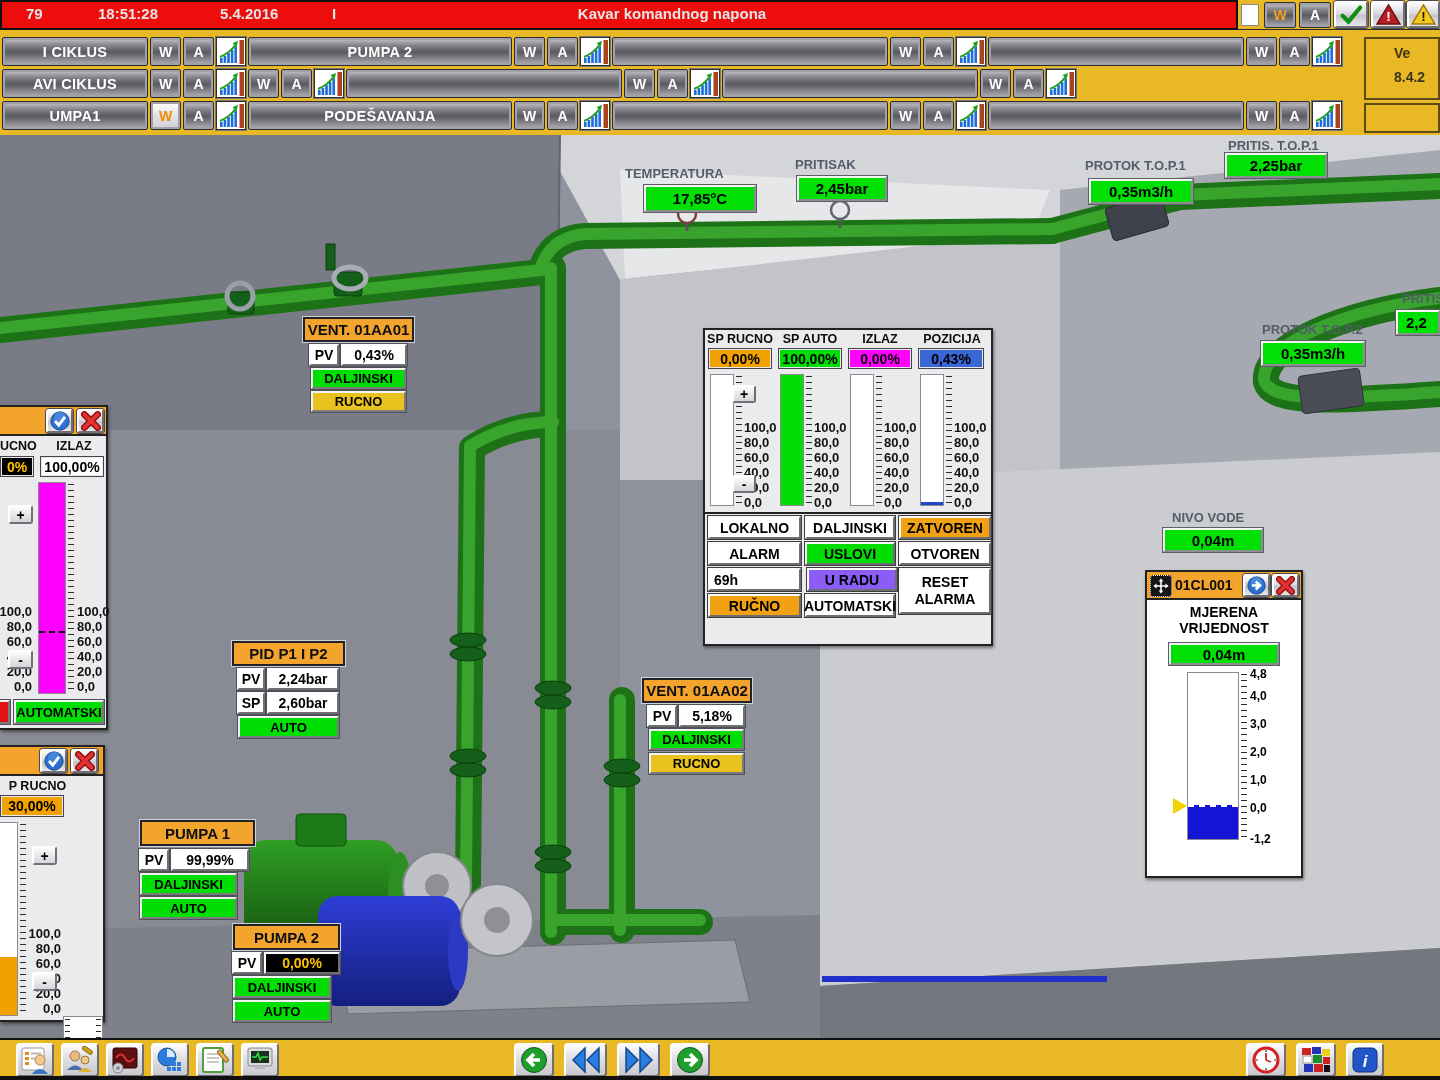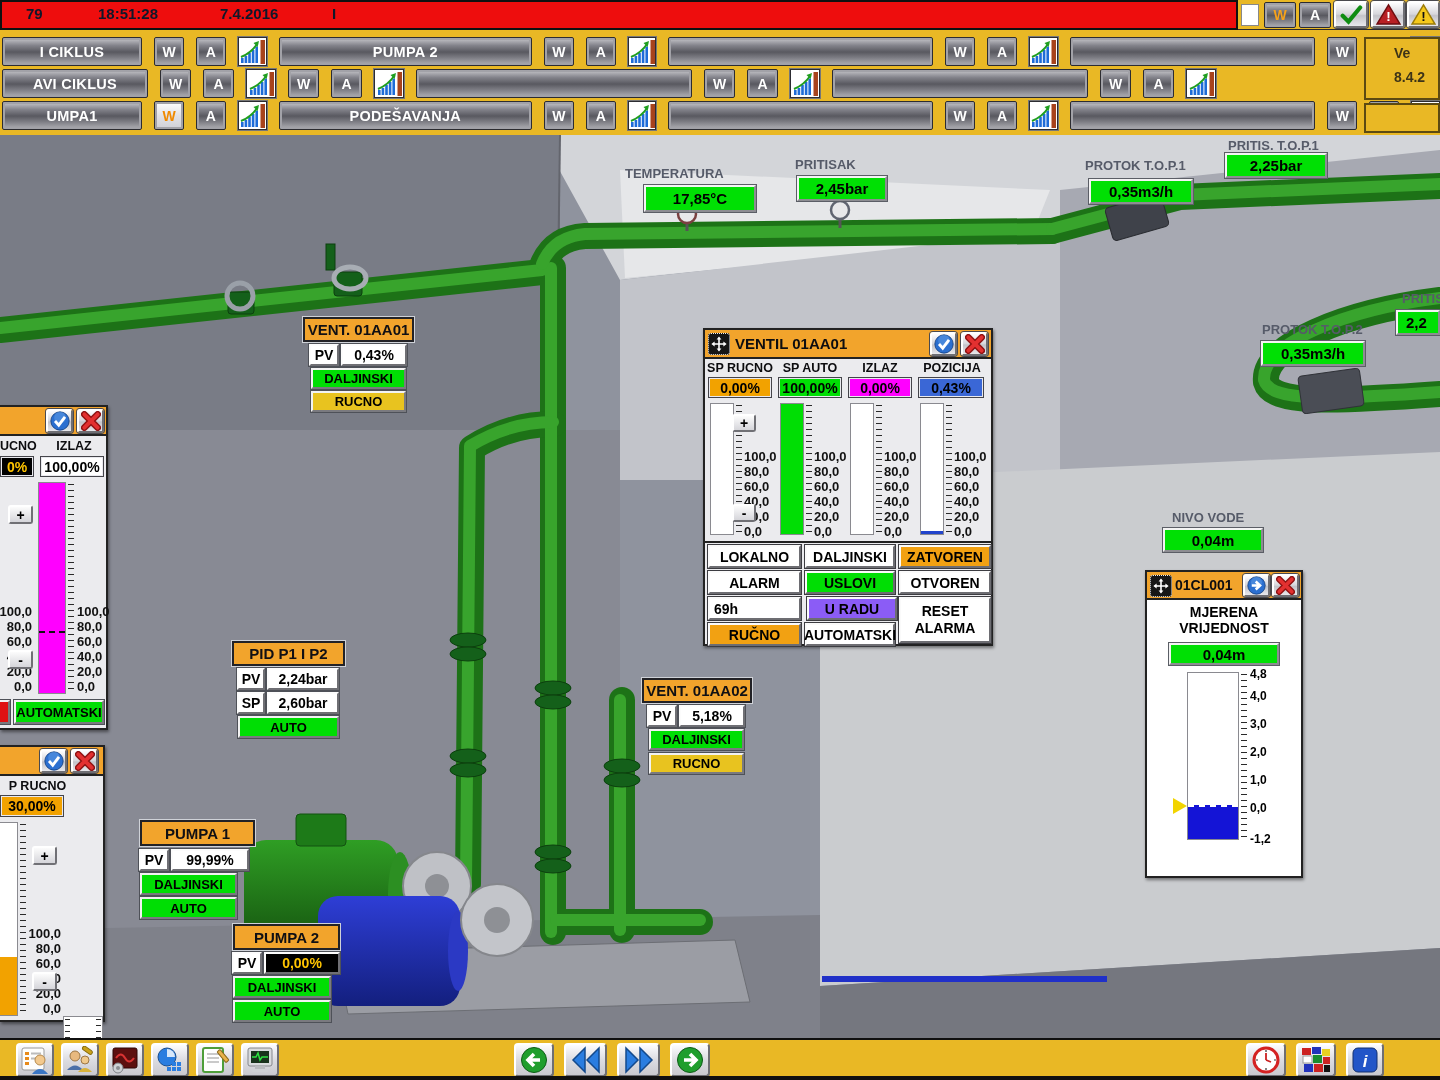--- a/index.html
+++ b/index.html
@@ -3,32 +3,32 @@
 <meta charset="utf-8">
 <style>
 *{margin:0;padding:0;box-sizing:border-box;font-family:"Liberation Sans",sans-serif;}
 html,body{background:#444;}
 #screen{position:relative;width:1440px;height:1080px;overflow:hidden;background:#8e919b;}
 .abs{position:absolute;}
 .ctr{display:flex;align-items:center;justify-content:center;}
 
 #topbar{position:absolute;top:0;left:0;width:1440px;height:30px;background:#E9B825;border-bottom:1px solid #2a2a2e;}
 #banner{position:absolute;top:0;left:0;width:1238px;height:30px;background:#101010;padding:2px;}
-#banner .red{width:100%;height:100%;background:#EE0D0D;position:relative;color:#0f172a;font-weight:bold;font-size:15px;}
+#banner .red{width:100%;height:100%;background:#EE0D0D;position:relative;color:#e5e5e5;font-weight:bold;font-size:15px;}
 #banner span{position:absolute;top:3px;}
 .whitebox{background:#fff;border:1px solid #888;}
 .silverbtn{background:linear-gradient(180deg,#fdfdfe,#d7d7dc 48%,#c3c3c9 55%,#e8e8ec);border:2px solid;border-color:#fff #6e6e73 #6e6e73 #fff;border-radius:3px;box-shadow:0 0 0 1px #4a4a4f;}
 .graybtn{background:linear-gradient(180deg,#c9c9cd,#82828a 28%,#595960 52%,#7b7b82 72%,#b0b0b5);border:1px solid #2c2c31;border-radius:2px;box-shadow:inset 0 0 0 2px #a2a2a8;color:#fff;font-weight:bold;display:flex;align-items:center;justify-content:center;}
 .graybtn.sm{font-size:14px;}
 .graybtn.name{font-size:14.5px;letter-spacing:.3px;}
 .wa-active{background:linear-gradient(180deg,#ffffff,#e2e2e6 50%,#cfcfd6);color:#F08A00;}
 .w-orange{color:#F6A21B;}
 
 #menubar{position:absolute;top:30px;left:0;width:1440px;height:108px;background:#E9B825;border-bottom:3px solid #222;padding:7px 0 0 2px;}
-.mrow{display:flex;height:29px;margin-bottom:3px;gap:12px;}
+.mrow{display:flex;height:29px;margin-bottom:3px;gap:2px;}
 .mc-n1{width:146px;}.mc-sm{width:31px;}.mc-ch{width:30px;padding:0;background:#fff;border:1px solid #2c2c31;box-shadow:0 0 0 1px #777;display:flex;align-items:center;justify-content:center;}
 .mc-n2{width:264px;}.mc-n3{width:276px;}.mc-n4{width:256px;}
 .corner{position:absolute;background:#E9B825;border:2px solid #5c4a12;color:#3d3418;font-weight:bold;overflow:hidden;white-space:nowrap;}
 
 .flabel{position:absolute;color:#565b69;font-weight:bold;font-size:13px;text-align:left;white-space:nowrap;}
 .gval{position:absolute;background:#00E004;border:2px solid;border-color:#f4f4f4 #8d8d92 #8d8d92 #f4f4f4;box-shadow:0 0 0 1px #5b5e66;color:#000;font-weight:bold;font-size:15px;display:flex;align-items:center;justify-content:center;}
 
 .ohdr{position:absolute;background:#F2A42C;border:2px solid #222226;color:#101014;font-weight:bold;font-size:15px;display:flex;align-items:center;justify-content:center;box-shadow:0 0 0 1px #cfd2d8;}
 .pvtag{position:absolute;background:#fff;border:2px solid;border-color:#fcfcfc #6f6f74 #6f6f74 #fcfcfc;box-shadow:0 0 0 1px #4e5158;font-weight:bold;font-size:14px;display:flex;align-items:center;justify-content:center;color:#000;}
 .pvval{position:absolute;background:#fff;border:2px solid;border-color:#fcfcfc #6f6f74 #6f6f74 #fcfcfc;box-shadow:0 0 0 1px #4e5158;font-weight:bold;font-size:14px;display:flex;align-items:center;justify-content:center;color:#000;}
@@ -207,22 +207,23 @@
 </defs>
 </svg>
 
 <div id="screen">
 
   <div id="topbar">
     <div id="banner">
       <div class="red">
         <span style="left:24px">79</span>
         <span style="left:96px">18:51:28</span>
-        <span style="left:218px">7.4.2016</span>
+        <span style="left:218px">5.4.2016</span>
         <span style="left:330px">I</span>
+        <span style="left:470px;width:400px;text-align:center">Kavar komandnog napona</span>
       </div>
     </div>
     <div class="abs whitebox" style="left:1241px;top:4px;width:18px;height:22px"></div>
     <div class="abs graybtn sm w-orange" style="left:1264px;top:2px;width:32px;height:26px">W</div>
     <div class="abs graybtn sm" style="left:1299px;top:2px;width:32px;height:26px">A</div>
     <div class="abs silverbtn ctr" style="left:1334px;top:1px;width:34px;height:27px">
         <svg width="26" height="20">
           <use href="#ico-greencheck"></use>
         </svg>
       </div>
@@ -467,38 +468,20 @@
   <div class="lamp lgreen" style="left:140px;top:873px;width:97px;height:22px">DALJINSKI</div>
   <div class="lamp lgreen" style="left:140px;top:897px;width:97px;height:22px">AUTO</div>
 
   <div class="ohdr" style="left:233px;top:924px;width:107px;height:26px">PUMPA 2</div>
   <div class="pvtag" style="left:232px;top:952px;width:30px;height:22px">PV</div>
   <div class="pvval blackval" style="left:264px;top:952px;width:76px;height:22px">0,00%</div>
   <div class="lamp lgreen" style="left:233px;top:976px;width:98px;height:22px">DALJINSKI</div>
   <div class="lamp lgreen" style="left:233px;top:1000px;width:98px;height:22px">AUTO</div>
 
   <div class="panel" style="left:703px;top:328px;width:290px;height:318px">
-    <div class="ptitle">
-      <div class="movebox">
-          <svg width="16" height="16">
-            <use href="#ico-move"></use>
-          </svg>
-        </div>
-      <span style="margin-left:30px">VENTIL 01AA01</span>
-      <div class="mini-ico silverbtn ctr" style="right:34px">
-          <svg width="20" height="20">
-            <use href="#ico-bluecheck"></use>
-          </svg>
-        </div>
-      <div class="mini-ico silverbtn ctr" style="right:3px">
-          <svg width="20" height="20">
-            <use href="#ico-x"></use>
-          </svg>
-        </div>
-    </div>
     <div style="position:relative;height:285px">
       <div class="phdr" style="left:1px;top:2px;width:68px">SP RUCNO</div>
       <div class="phdr" style="left:71px;top:2px;width:68px">SP AUTO</div>
       <div class="phdr" style="left:141px;top:2px;width:68px">IZLAZ</div>
       <div class="phdr" style="left:211px;top:2px;width:72px">POZICIJA</div>
       <div class="pval" style="left:3px;top:18px;width:64px;height:21px;background:#F2A200">0,00%</div>
       <div class="pval" style="left:73px;top:18px;width:64px;height:21px;background:#00DE04">100,00%</div>
       <div class="pval" style="left:143px;top:18px;width:64px;height:21px;background:#FF00FF">0,00%</div>
       <div class="pval" style="left:213px;top:18px;width:66px;height:21px;background:#3A67D6">0,43%</div>
 

